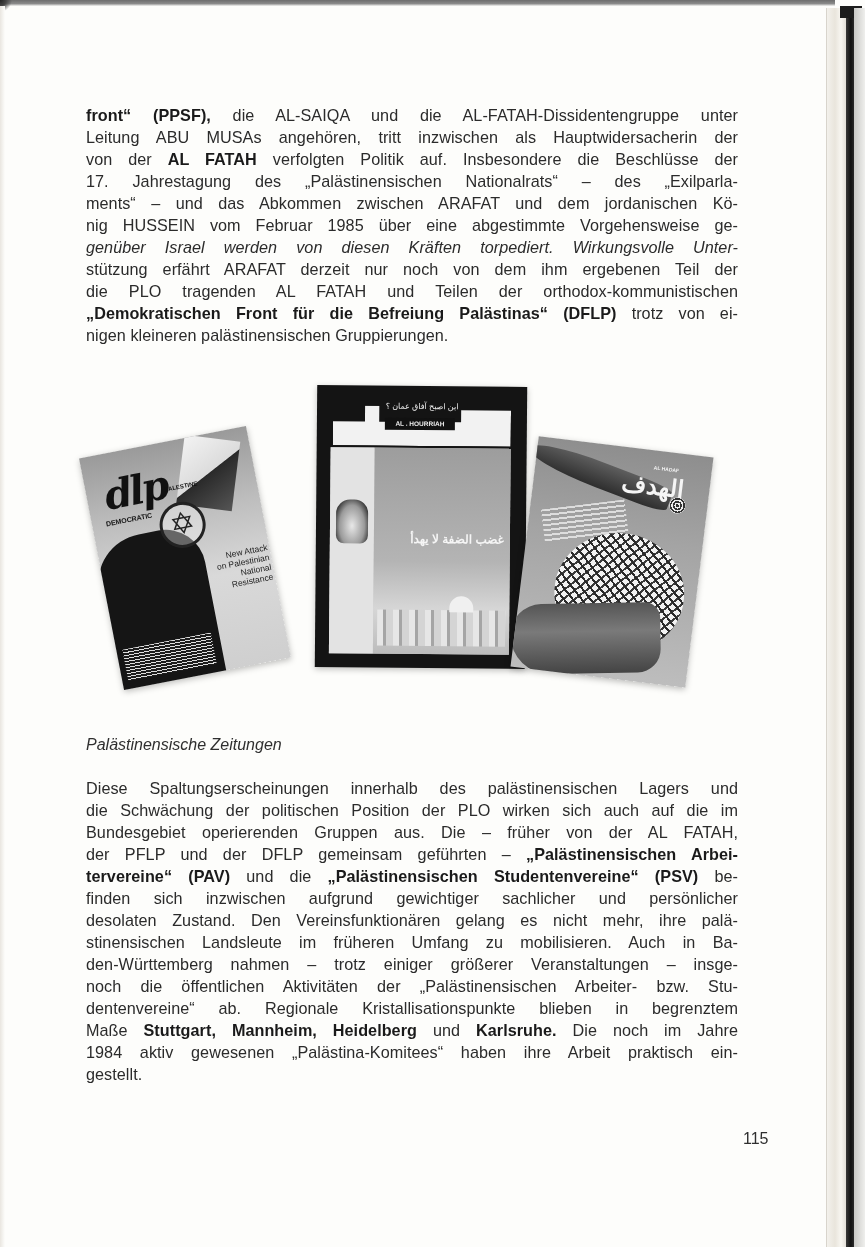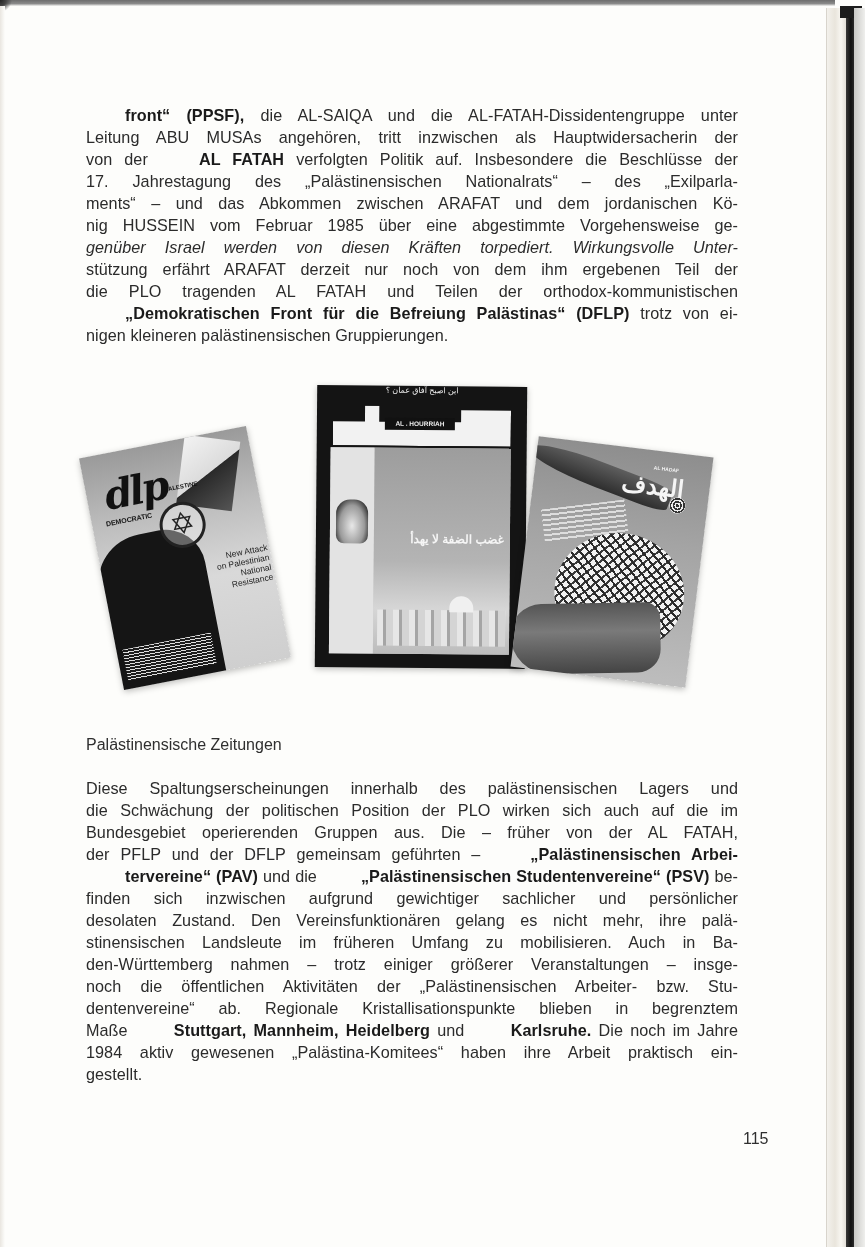--- a/index.html
+++ b/index.html
@@ -98,21 +98,20 @@
       text-align: justify;
       text-align-last: justify;
       height: 22px;
     }
     .text-block .line.last {
       text-align-last: left;
     }
     .b {
       font-weight: bold;
       color: #1a1a1a;
-      margin-left: 39px;
     }
     .i {
       font-style: italic;
     }
 
     #para1 { top: 104px; }
     #para2 { top: 777px; }
 
     
     .figure {
@@ -240,21 +239,21 @@
       background: #111;
       color: #eee;
       font-size: 6.5px;
       font-weight: bold;
       text-align: center;
       line-height: 12px;
     }
     .cover-mid .arabic-top {
       position: absolute;
       left: 60px;
-      top: 0;
+      top: 16px;
       width: 90px;
       font-size: 8px;
       color: #eee;
       text-align: center;
     }
     .cover-mid .inner {
       position: absolute;
       left: 14px;
       top: 62px;
       width: 180px;
@@ -389,20 +388,21 @@
       background: linear-gradient(to bottom, #555 0%, #7a7a7a 40%, #444 100%);
       border-radius: 40px 20px 30px 50px;
       transform: rotate(-8deg);
     }
 
     .caption {
       position: absolute;
       left: 86px;
       top: 736px;
       font-size: 16px;
+      font-style: italic;
       color: #2f2f2f;
     }
     .page-number {
       position: absolute;
       left: 705px;
       top: 1130px;
       font-size: 16px;
       color: #2f2f2f;
       margin-left: 38px;
     }

